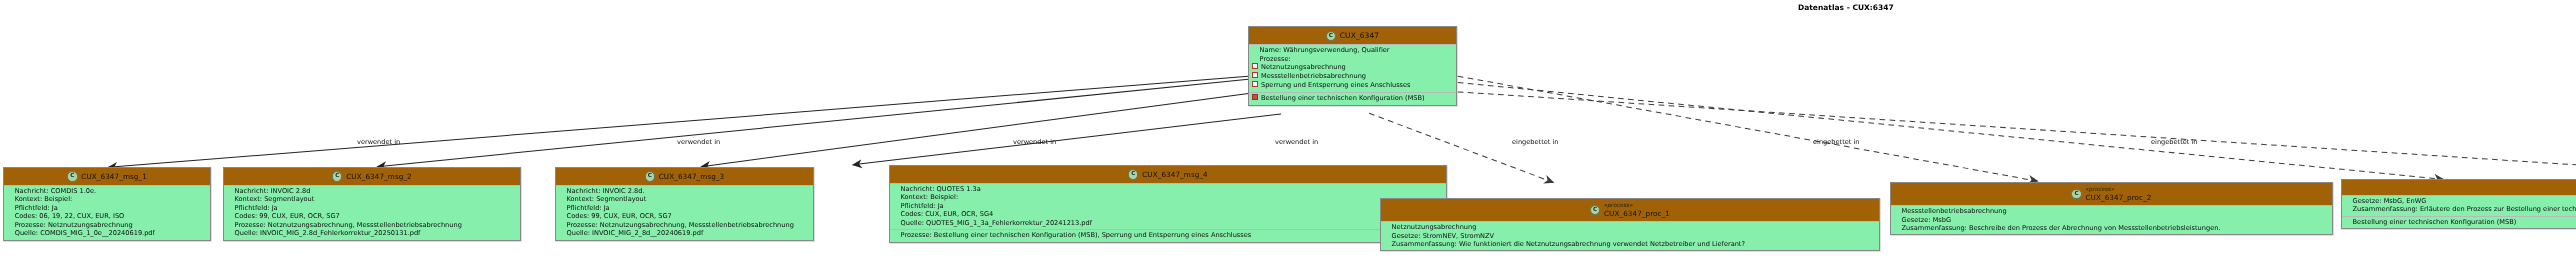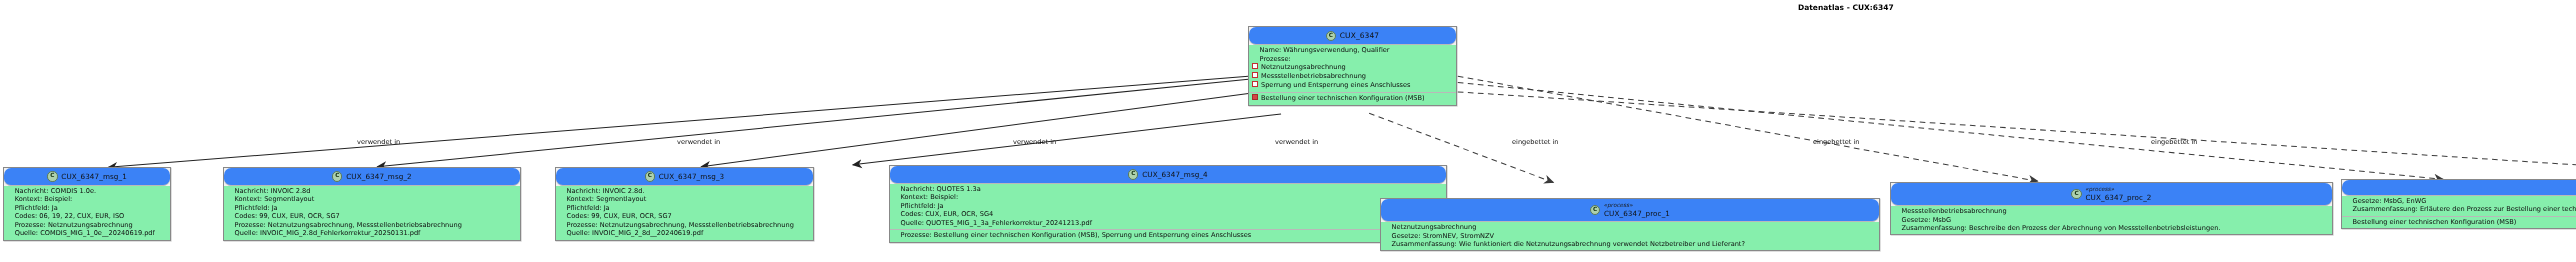--- a/index.html
+++ b/index.html
@@ -32,23 +32,22 @@
     box-sizing:border-box;
     background:#f1f1f1;
     border:0.6px solid #888888;
     box-shadow:0.6px 0.6px 0 rgba(0,0,0,0.22);
   }
   .node-header{
     box-sizing:border-box;
     padding:2.5px 5px 3.1px 5px;
     text-align:center;
     border-bottom:0.6px solid #b9b9b9;
-    background:#3b82f6;
-    white-space:nowrap;
-    border-radius:7px;
+    background:#a16207;
+    white-space:nowrap;
   }
   .node-header.tall{padding-top:3.1px;padding-bottom:2.5px;}
   .stereotype{
     display:block;
     font-style:italic;
     font-size:5.7px;
     color:#1c1c1c;
     line-height:1.05;
     margin-bottom:-0.6px;
   }
@@ -154,21 +153,21 @@
         <div class="row indent"><span>Prozesse:</span></div>
         <div class="row"><span class="bullet"></span><span>Netznutzungsabrechnung</span></div>
         <div class="row"><span class="bullet"></span><span>Messstellenbetriebsabrechnung</span></div>
         <div class="row"><span class="bullet"></span><span>Sperrung und Entsperrung eines Anschlusses</span></div>
       </div>
     <div class="node-body" id="central-ops">
         <div class="row"><span class="bullet filled"></span><span>Bestellung einer technischen Konfiguration (MSB)</span></div>
       </div>
   </div>
 
-  <div class="node" id="node-msg_1" style="left:3.1px;top:167px;width:168px;">
+  <div class="node" id="node-msg_1" style="left:3.1px;top:167px;width:208px;">
     <div class="node-header">
       <span class="hdr-inline">
         <span class="class-icon">C</span>
         <span class="node-title small">CUX_6347_msg_1</span>
       </span>
     </div>
     <div class="node-body">
         <div class="row indent"><span>Nachricht: COMDIS 1.0e.</span></div>
         <div class="row indent"><span>Kontext: Beispiel:</span></div>
         <div class="row indent"><span>Pflichtfeld: Ja</span></div>

